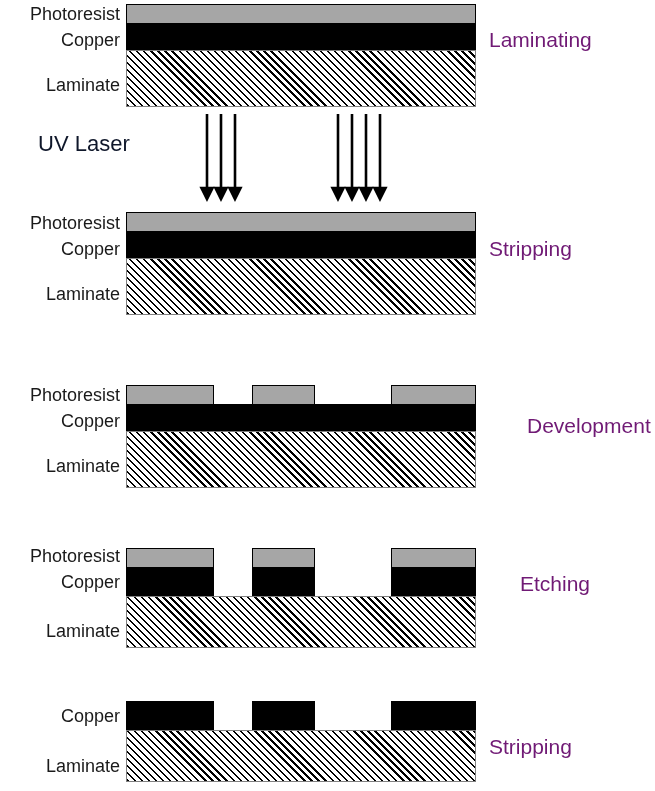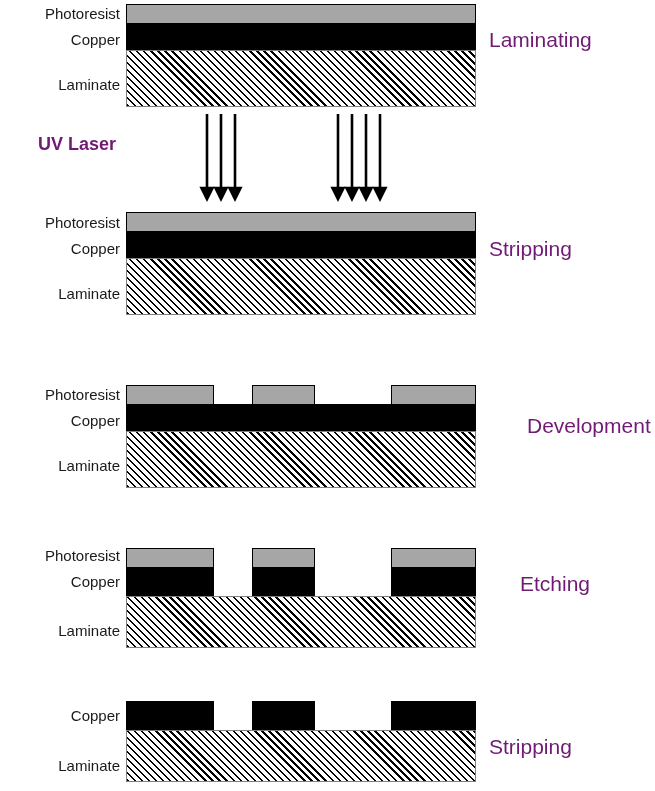--- a/index.html
+++ b/index.html
@@ -19,41 +19,40 @@
     position: absolute;
     left: 0;
     top: 0;
     width: 655px;
   }
   
   .layer-label {
     position: absolute;
     right: 535px;           
     text-align: right;
-    font-size: 15px;
+    font-size: 18px;
     line-height: 22px;
     white-space: nowrap;
     color: #1a1a1a;
   }
   .stage-label {
     position: absolute;
     left: 489px;
     font-size: 21px;
     line-height: 24px;
     white-space: nowrap;
     color: #701a75;
   }
   .uv-label {
     position: absolute;
     left: 38px;
-    font-size: 18px;
+    font-size: 22px;
     line-height: 22px;
     white-space: nowrap;
-    color: #701a75;
-    font-weight: bold;
+    color: #0f172a;
   }
   
   .blk {
     position: absolute;
     box-sizing: border-box;
   }
   .photoresist {
     background: #a6a6a6;
     border: 1.5px solid #000000;
   }

